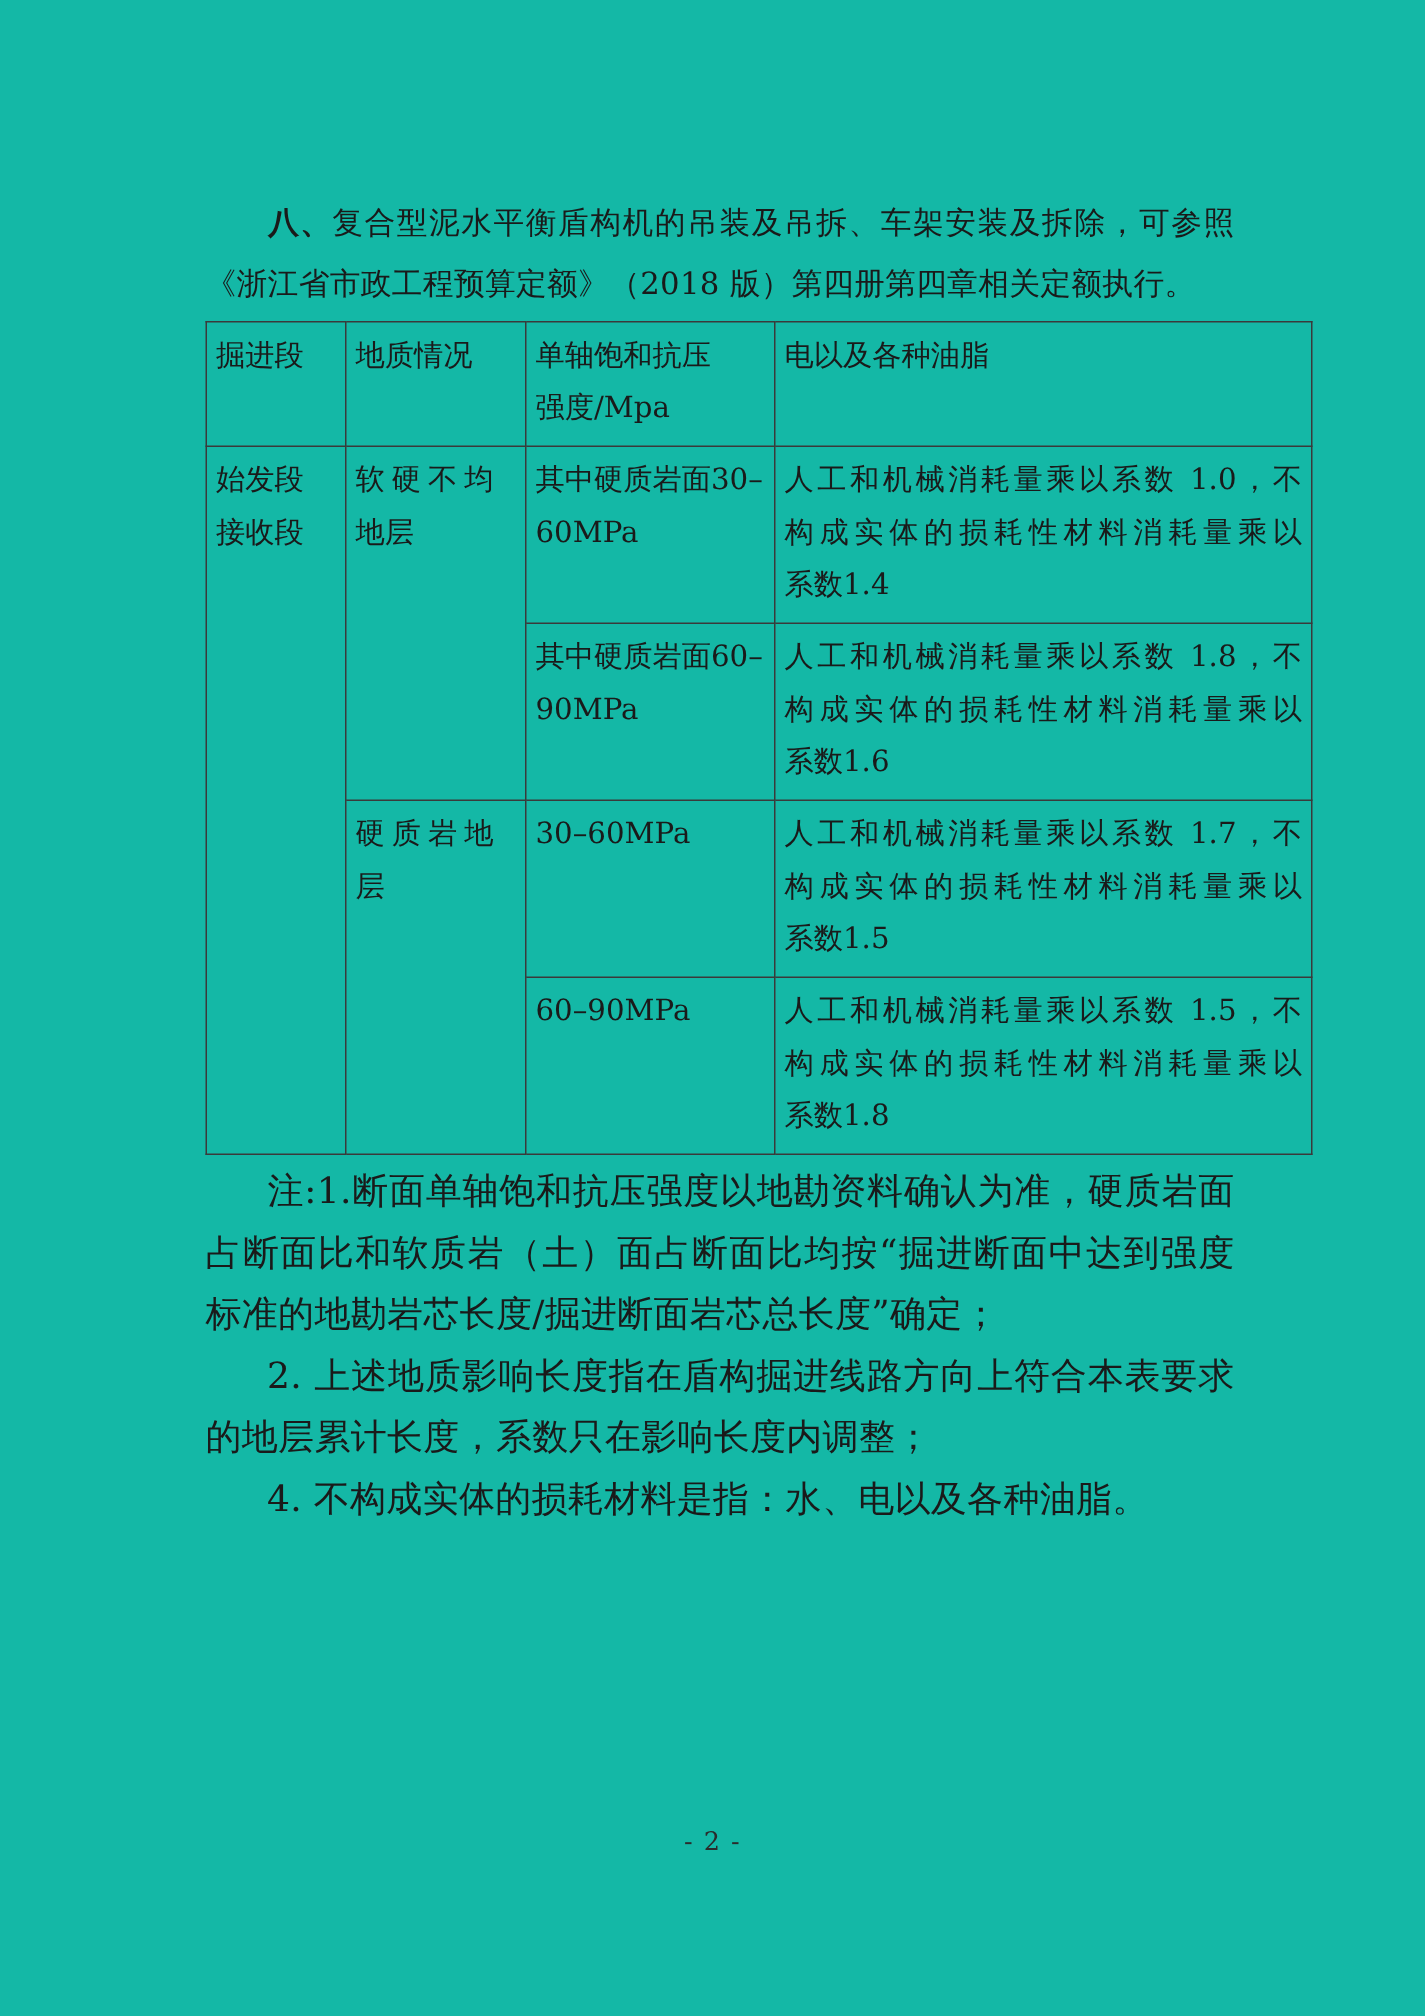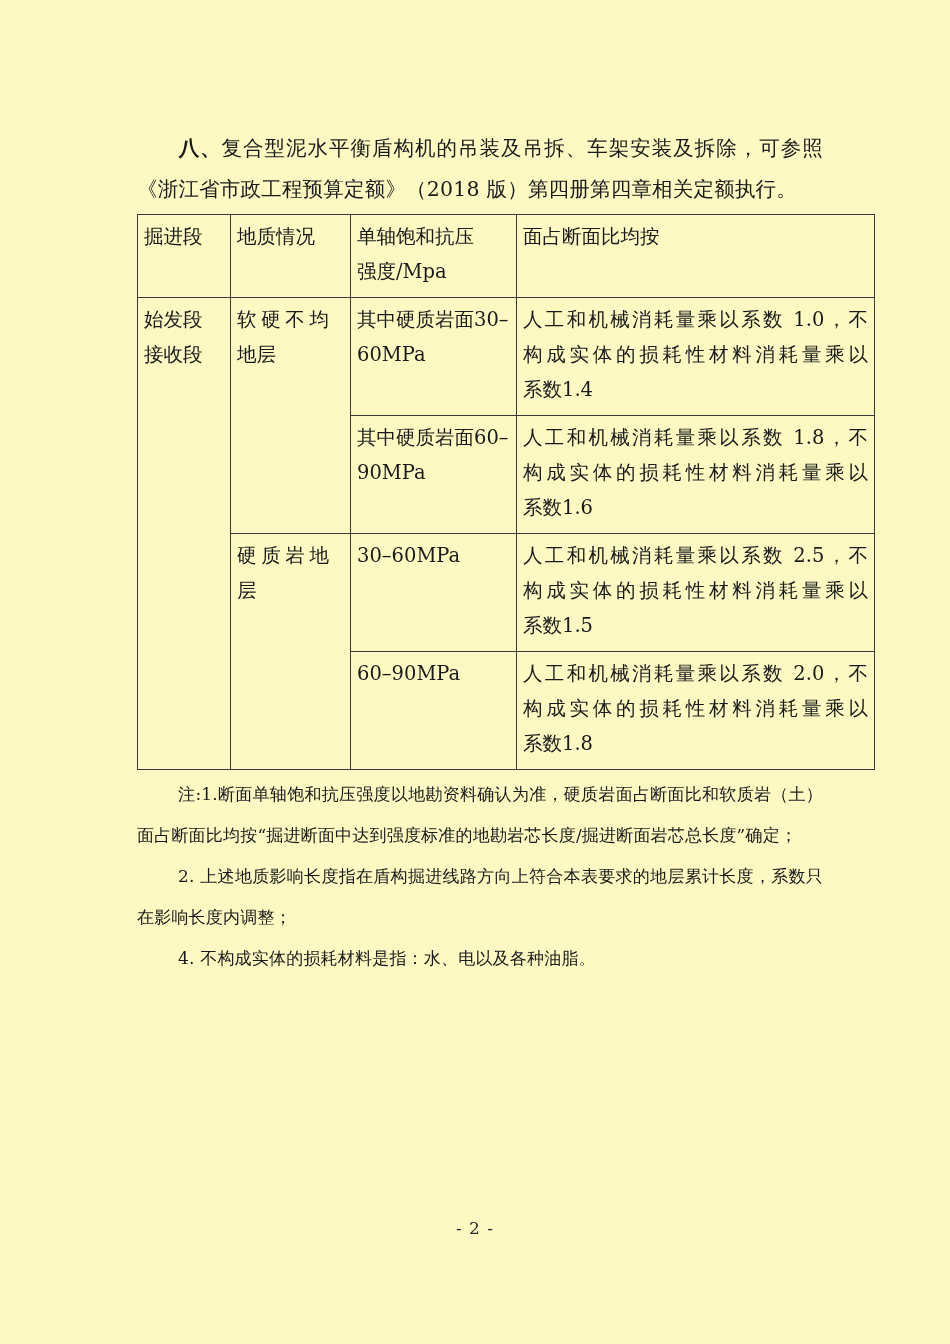--- a/index.html
+++ b/index.html
@@ -13,21 +13,21 @@
     position: relative;
     font-family: "DejaVu Serif", "Liberation Serif", serif;
     color: #1a1a1a;
     overflow: hidden;
   }
   .page {
     position: absolute;
     left: 0; top: 0;
     width: 950px;
     height: 1344px;
-    background: #fef9c3;
+    background: #14b8a6;
   }
   .content {
     position: absolute;
     left: 137px;
     top: 128px;
     width: 686px;
   }
 
   
   .para {
@@ -40,21 +40,21 @@
   }
   .para .indent {
     display: inline-block;
     width: 41px;
   }
   .para .num {
     font-weight: bold;
     letter-spacing: 0px;
   }
   .para.note {
-    font-size: 17px;
+    font-size: 24px;
     line-height: 41px;
   }
 
   
   table.coef {
     border-collapse: collapse;
     width: 686px;
     margin: 4px 0 4px 0;
     table-layout: fixed;
   }
@@ -116,21 +116,21 @@
 
     <table class="coef">
       <tbody>
         <tr>
           <td class="c1">掘进段</td>
           <td class="c2">地质情况</td>
           <td class="c3">
               <span class="hdr2">单轴饱和抗压</span>
               <span class="hdr2">强度/Mpa</span>
             </td>
-          <td class="c4">面占断面比均按</td>
+          <td class="c4">电以及各种油脂</td>
         </tr>
 
         <tr>
           <td class="c1" rowspan="4">
               <span class="stack">始发段</span>
               <span class="stack">接收段</span>
             </td>
           <td class="c2" rowspan="2">
               <span class="spread">软硬不均</span>
               <span class="stack">地层</span>
@@ -152,30 +152,30 @@
             </td>
         </tr>
 
         <tr>
           <td class="c2" rowspan="2">
               <span class="spread">硬质岩地</span>
               <span class="stack">层</span>
             </td>
           <td class="c3"><span class="stack">30–60MPa</span></td>
           <td class="c4">
-              <span class="jline">人工和机械消耗量乘以系数 2.5，不</span>
+              <span class="jline">人工和机械消耗量乘以系数 1.7，不</span>
               <span class="jline">构成实体的损耗性材料消耗量乘以</span>
               <span class="line">系数1.5</span>
             </td>
         </tr>
 
         <tr>
           <td class="c3"><span class="stack">60–90MPa</span></td>
           <td class="c4">
-              <span class="jline">人工和机械消耗量乘以系数 2.0，不</span>
+              <span class="jline">人工和机械消耗量乘以系数 1.5，不</span>
               <span class="jline">构成实体的损耗性材料消耗量乘以</span>
               <span class="line">系数1.8</span>
             </td>
         </tr>
       </tbody>
     </table>
 
     <p class="para note"><span class="indent"></span><span>注:1.断面单轴饱和抗压强度以地勘资料确认为准，硬质岩面占断面比和软质岩（土）面占断面比均按“掘进断面中达到强度标准的地勘岩芯长度/掘进断面岩芯总长度”确定；</span></p>
     <p class="para note"><span class="indent"></span><span>2. 上述地质影响长度指在盾构掘进线路方向上符合本表要求的地层累计长度，系数只在影响长度内调整；</span></p>
     <p class="para note"><span class="indent"></span><span>4. 不构成实体的损耗材料是指：水、电以及各种油脂。</span></p>

